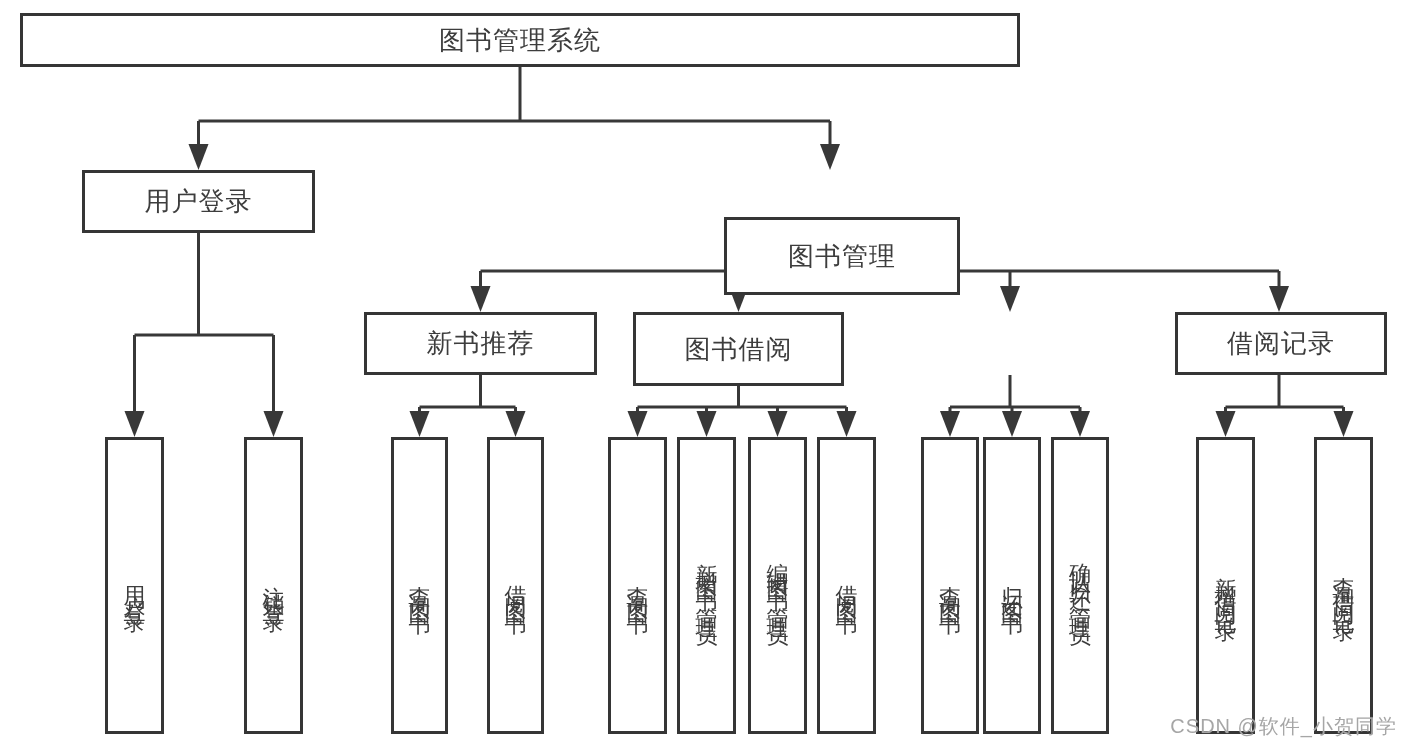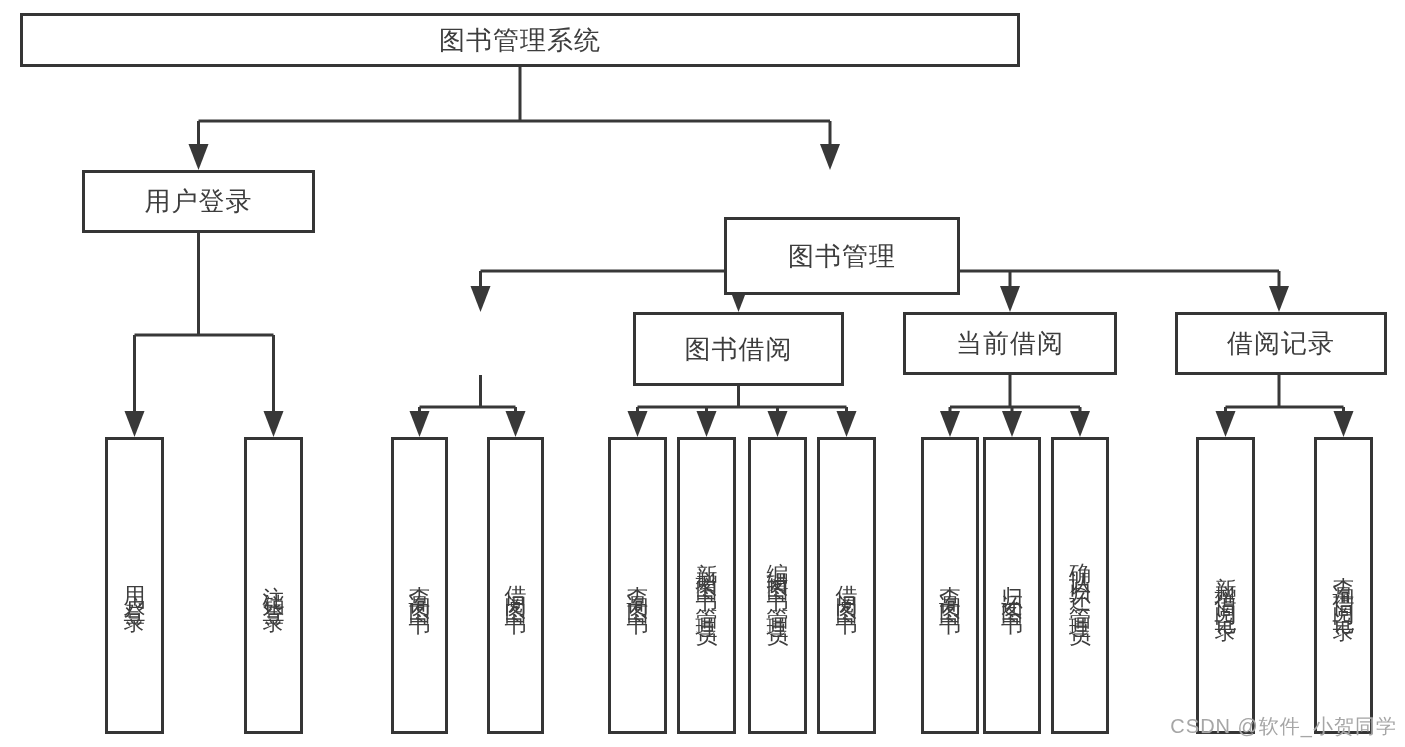--- a/index.html
+++ b/index.html
@@ -125,25 +125,25 @@
     <span>图书管理系统</span>
   </div>
 
   <div class="hbox" style="left:82px; top:170px; width:233px; height:63px;">
     <span>用户登录</span>
   </div>
   <div class="hbox" style="left:724px; top:170px; width:236px; height:78px;margin-top:47px;">
     <span>图书管理</span>
   </div>
 
+  <div class="hbox" style="left:364px; top:312px; width:233px; height:63px;">
+    <span>新书推荐</span>
+  </div>
   <div class="hbox" style="left:633px; top:312px; width:211px; height:74px;">
     <span>图书借阅</span>
-  </div>
-  <div class="hbox" style="left:903px; top:312px; width:214px; height:63px;">
-    <span>当前借阅</span>
   </div>
   <div class="hbox" style="left:1175px; top:312px; width:212px; height:63px;">
     <span>借阅记录</span>
   </div>
 
   <div class="leaf" style="left:105px;">
     <span class="vtext">用户登录</span>
   </div>
   <div class="leaf" style="left:244px;">
     <span class="vtext">注销登录</span>

